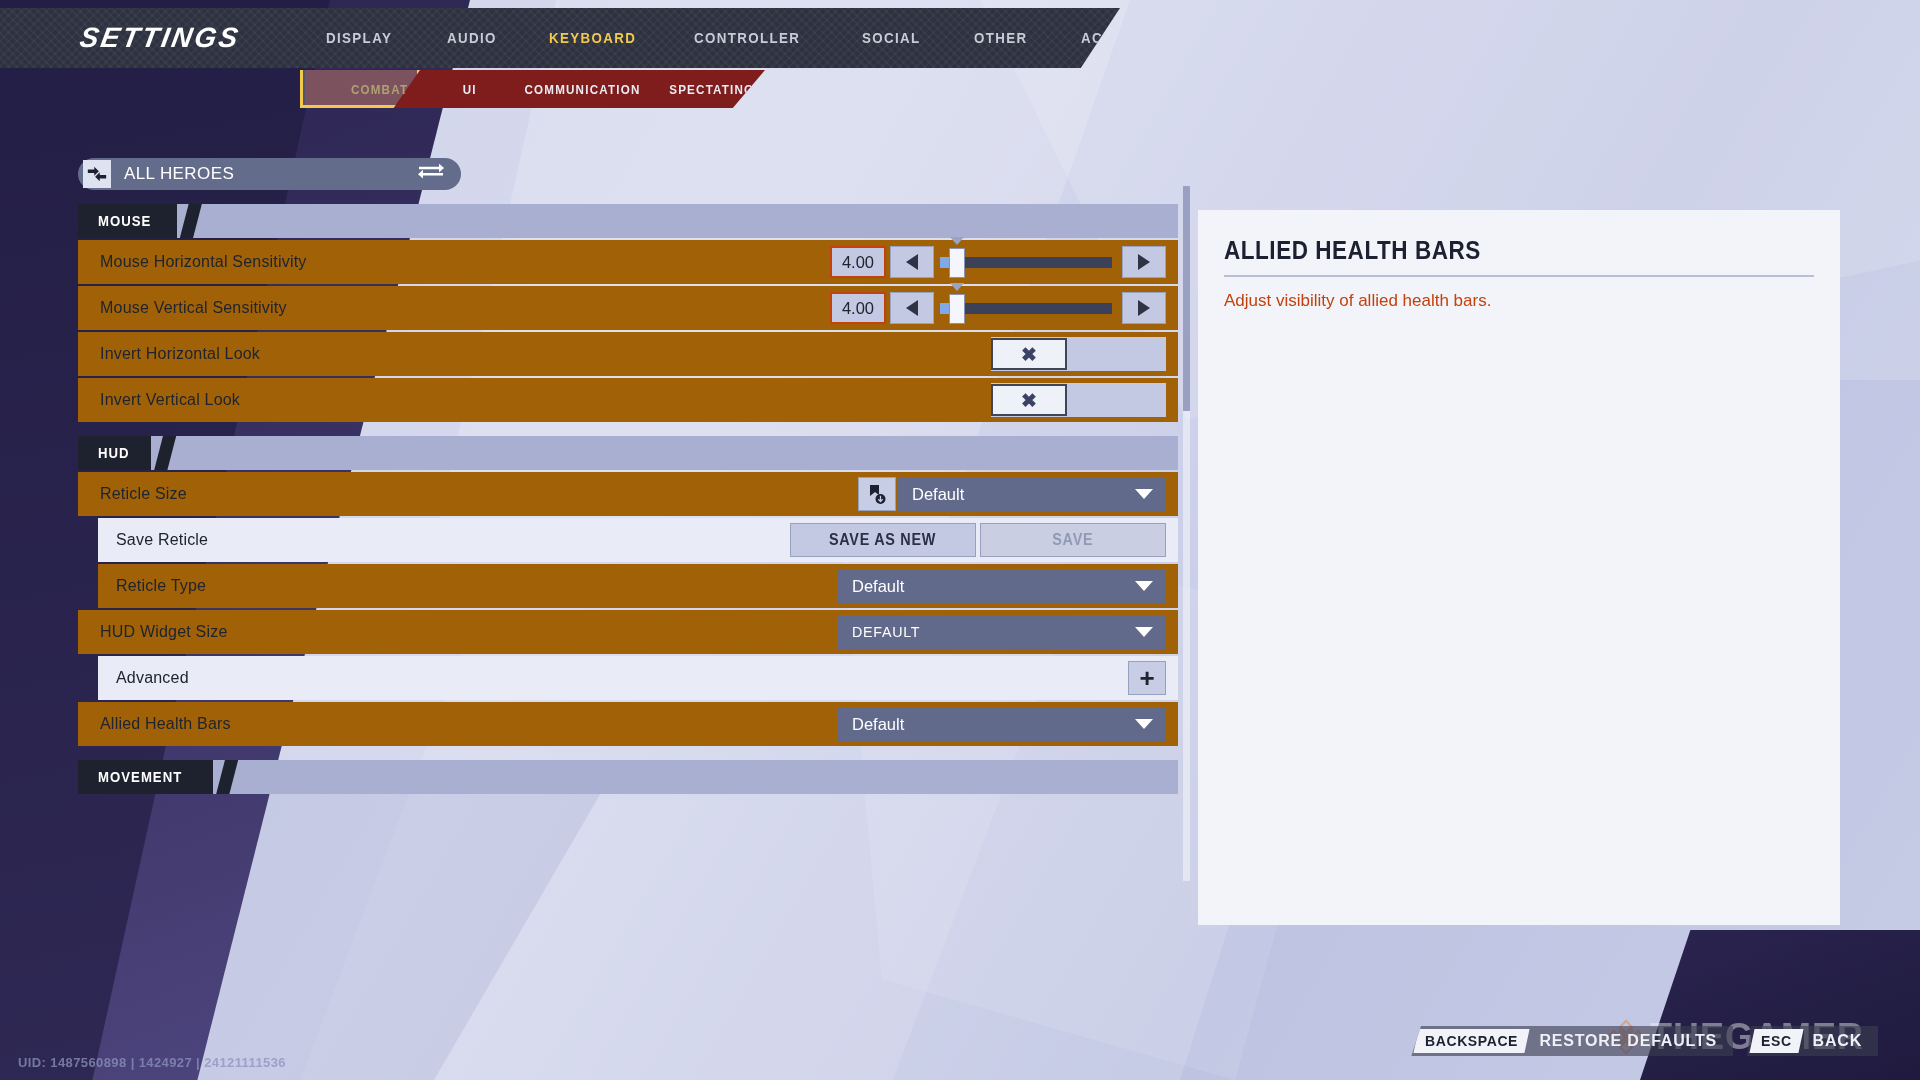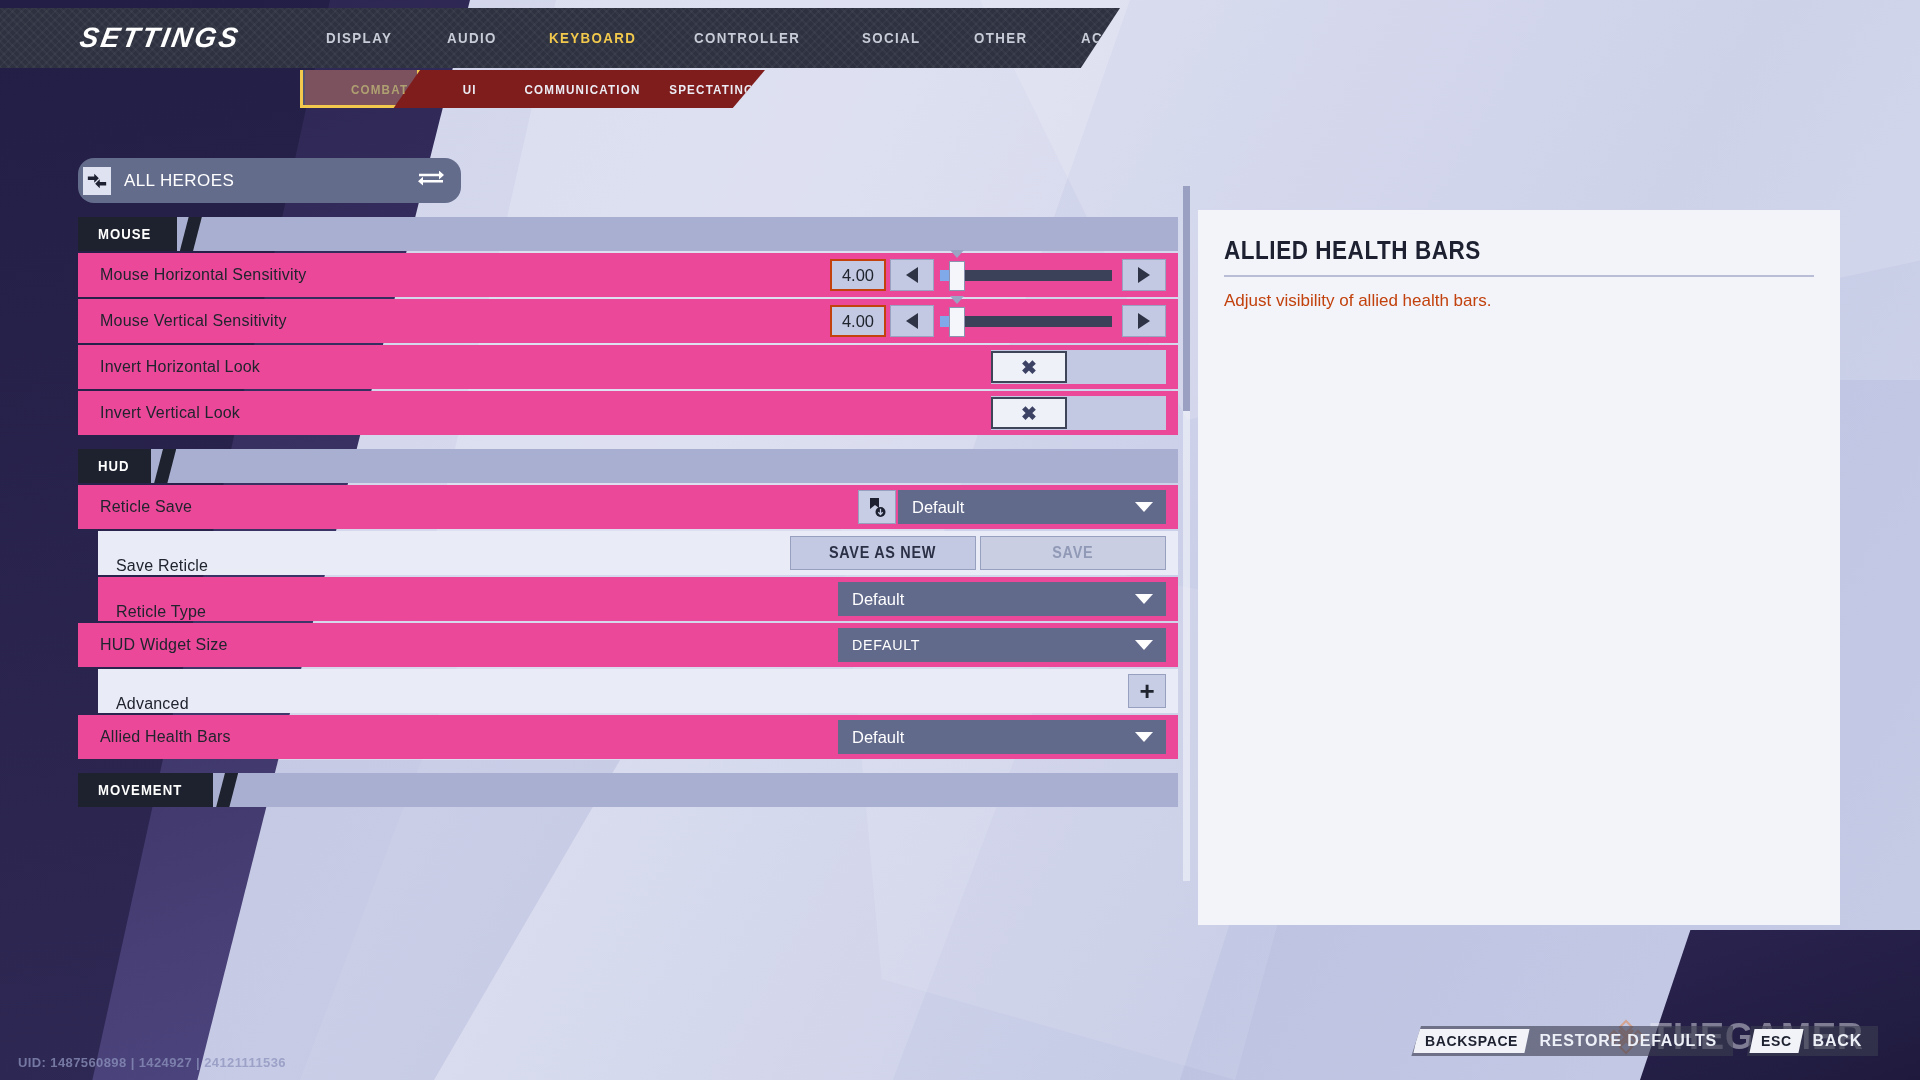--- a/index.html
+++ b/index.html
@@ -52,41 +52,41 @@
       transform: scaleX(0.86); white-space:nowrap; }
   .subtab.active{ color:#f2c94c; }
   .subtab-sel{ position:absolute; left:300px; top:70px; width:120px; height:38px;
       border-left:3px solid #f2c94c; border-bottom:3px solid #f2c94c; border-right:3px solid #f2c94c;
       background:rgba(120,126,145,0.55);
       clip-path: polygon(0 0, 100% 0, 78% 100%, 0 100%); z-index:6;}
 
   
   .left-panel { position:absolute; left:78px; top:158px; width:1100px; height:760px; z-index:4;}
 
-  .hero-select { position:relative; width:383px; height:45px; background:#646c8c;
+  .hero-select { position:relative; width:383px; height:32px; background:#646c8c;
       display:flex; align-items:center;border-radius:16px; }
   .hero-icon { width:28px; height:28px; margin-left:5px; background:#dfe2f0;
       display:flex; align-items:center; justify-content:center; }
   .hero-icon svg { width:22px; height:22px; }
   .hero-name { color:#fff; font-size:17px; margin-left:13px; letter-spacing:0.4px;}
   .hero-swap { margin-left:auto; margin-right:16px; display:flex; }
 
   .section-hdr { position:relative; height:34px; background:#a9afd0; margin-top:14px;
       display:flex; align-items:center; }
   .section-tag { position:relative; height:34px; background:#1e222e; display:flex;
       align-items:center; padding:0 16px 0 20px; }
   .section-tag span { color:#fff; font-size:15.5px; font-weight:bold; letter-spacing:1.2px;
       transform: scaleX(0.85); transform-origin:left center; white-space:nowrap;}
   .section-slash { width:22px; height:34px; background:#1e222e;
       clip-path: polygon(40% 0, 100% 0, 60% 100%, 0 100%); margin-left:3px;}
 
-  .row { height:44px; background:#ec4899; display:flex; align-items:center;
+  .row { height:44px; background:#a16207; display:flex; align-items:center;
       margin-top:2px; position:relative; }
   .row.alt { background:#e9ecf6; }
-  .row.indent { margin-left:20px; width:calc(100% - 20px);align-items:flex-end; }
+  .row.indent { margin-left:20px; width:calc(100% - 20px); }
   .row-label { font-size:16px; color:#20242e; margin-left:22px; letter-spacing:0.2px; }
   .row.indent .row-label { margin-left:18px; }
   .row-ctrl { margin-left:auto; display:flex; align-items:center; height:100%; }
 
   
   .valbox { width:56px; height:32px; background:#c3c9e2; border:2px solid #c2410c;
       display:flex; align-items:center; justify-content:center;
       font-size:16.5px; color:#20242e; }
   .stepbtn { width:44px; height:32px; background:#c3c9e2; border:1px solid #9aa2c2;
       display:flex; align-items:center; justify-content:center; margin-left:4px; }
@@ -291,21 +291,21 @@
   </div>
 
   <div class="section-hdr">
     <div class="section-tag">
         <span>HUD</span>
       </div>
     <div class="section-slash"></div>
   </div>
 
   <div class="row">
-    <div class="row-label">Reticle Save</div>
+    <div class="row-label">Reticle Size</div>
     <div class="row-ctrl" style="margin-right:12px">
       <div class="recbtn">
         <svg width="20" height="22" viewBox="0 0 20 22">
           <path d="M3 2 H12 L12 12 L8 9 L3 13 Z" fill="#1c2030"></path>
           <circle cx="13.5" cy="16" r="5" fill="#1c2030"></circle>
           <path d="M13.5 12.8 V18.4 M11.3 16.2 L13.5 18.6 L15.7 16.2" stroke="#c7cde4" stroke-width="1.3" fill="none"></path>
         </svg>
       </div>
       <div class="dd" style="width:268px">
         <span>Default</span>

